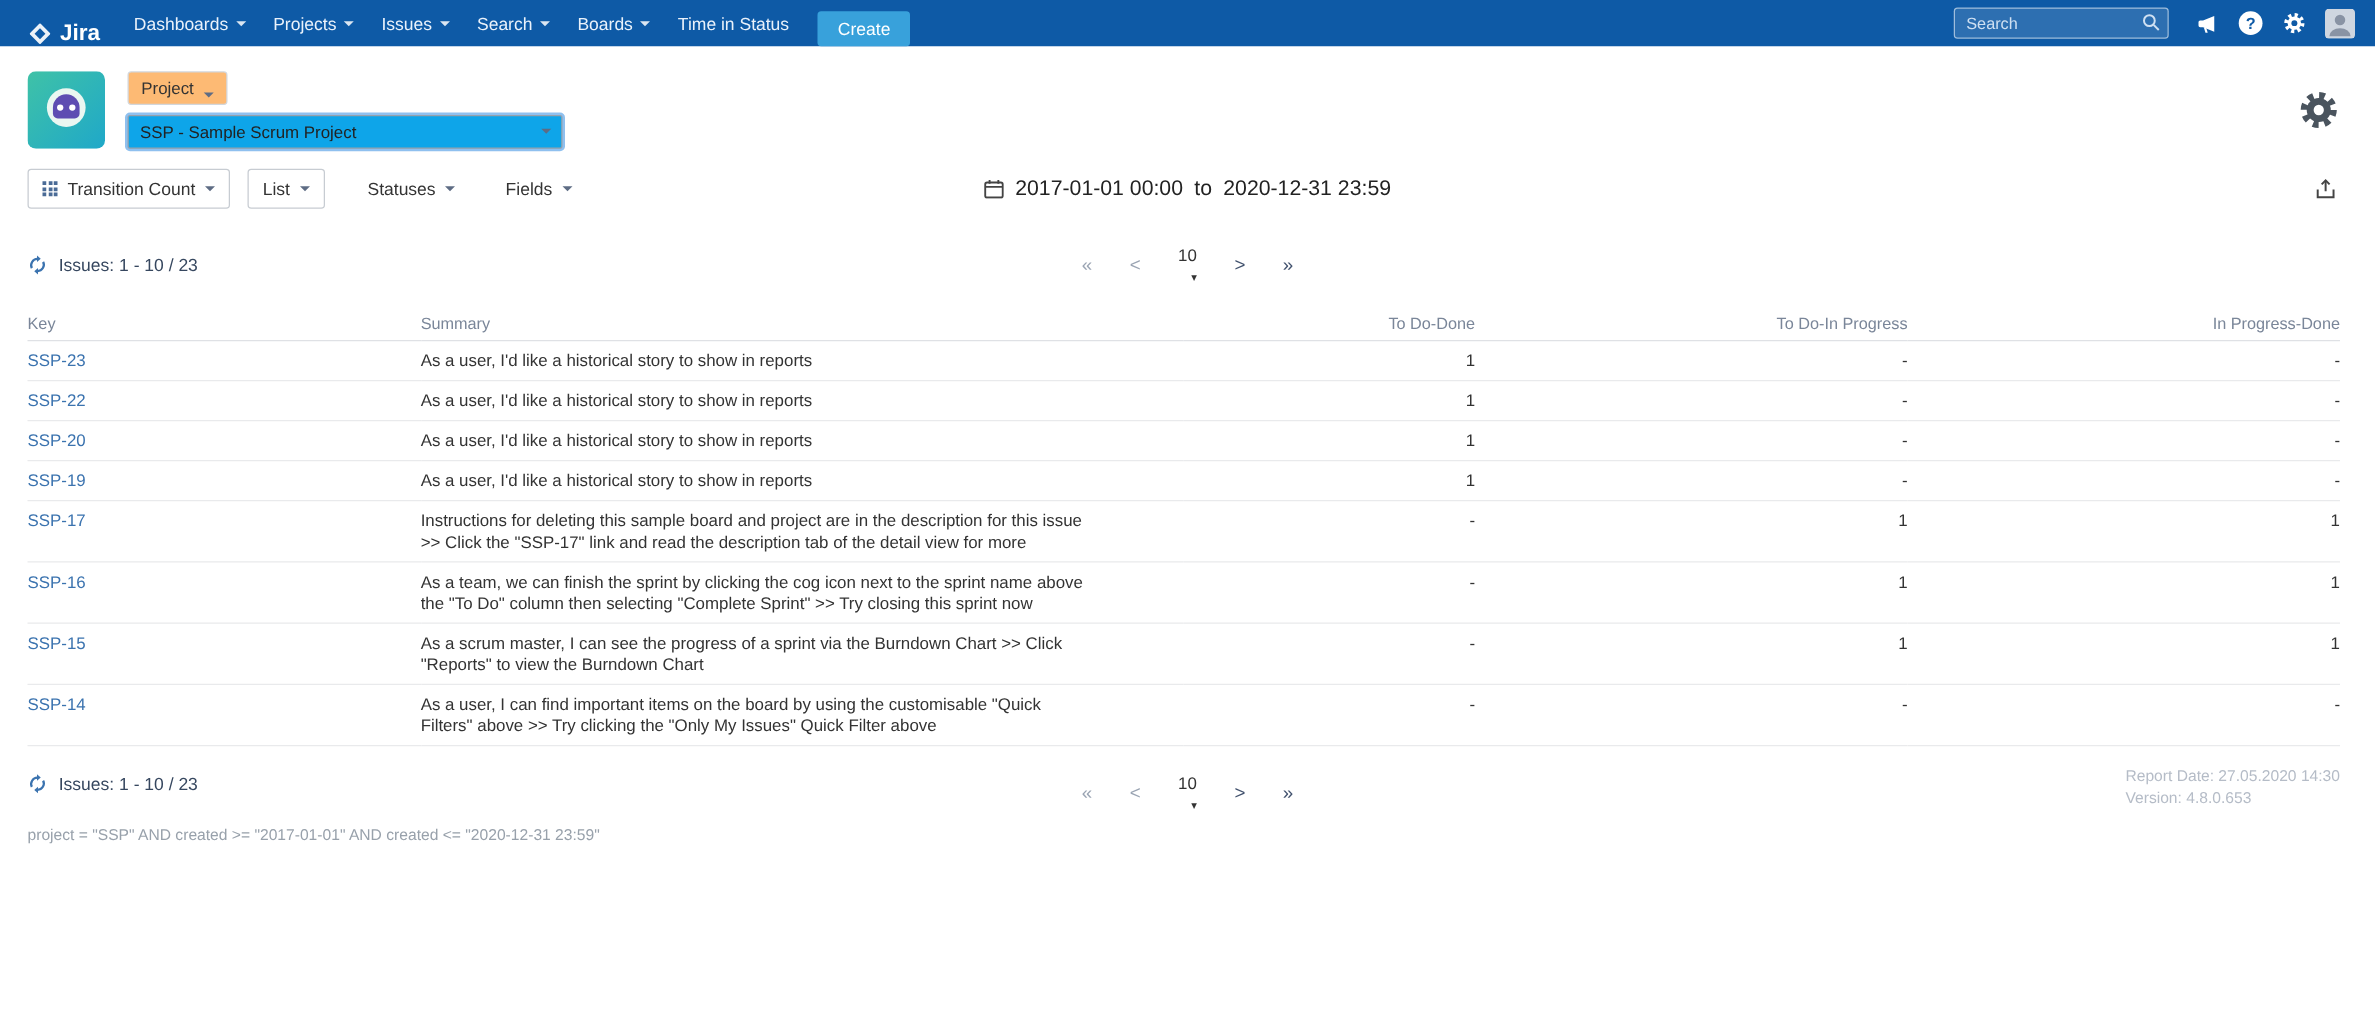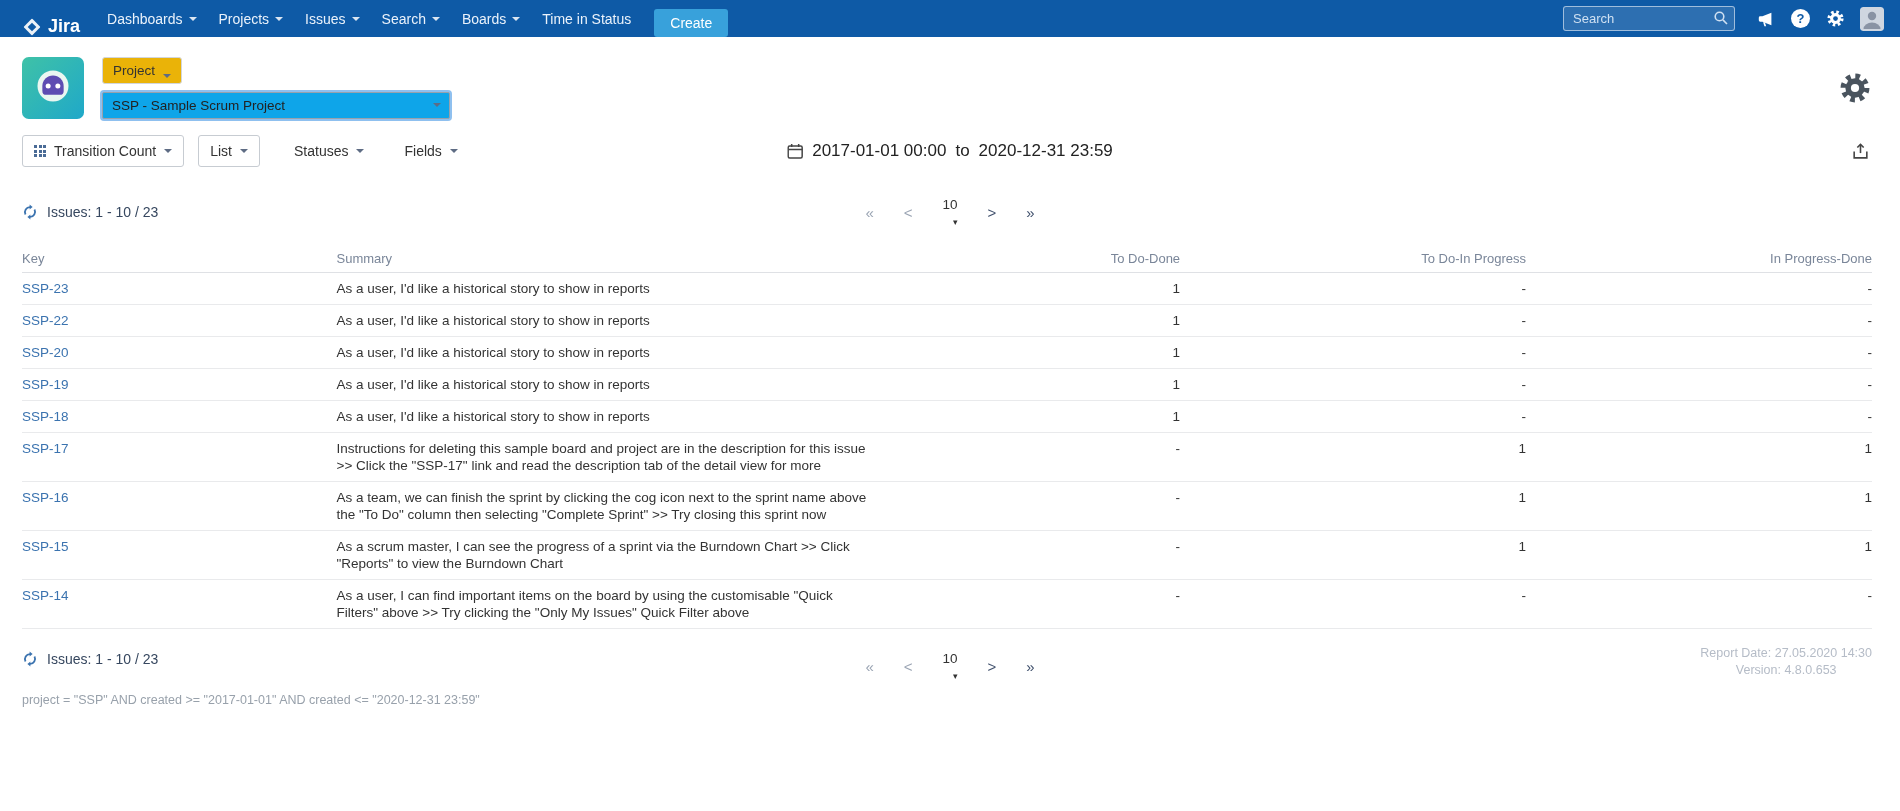--- a/index.html
+++ b/index.html
@@ -21,21 +21,21 @@
   .search-input::placeholder { color:#cfe0f2; }
   .search-icon { position:absolute; right:6px; top:4px; cursor:pointer; }
   .nav-icon { width:26px; height:26px; display:flex; align-items:center; justify-content:center; cursor:pointer; }
   .help-badge { width:19px; height:19px; border-radius:50%; background:#fff; color:#0E5AA6; font-weight:bold; font-size:13px; display:flex; align-items:center; justify-content:center; cursor:pointer; margin:0 4px; }
   .nav-avatar { width:24px; height:24px; border-radius:3px; overflow:hidden; cursor:pointer; margin-left:4px; }
 
   
   .proj-header { display:flex; align-items:flex-start; padding:20px 28px 0 22px; }
   .proj-avatar { width:62px; height:62px; cursor:pointer; }
   .proj-controls { margin-left:18px; display:flex; flex-direction:column; align-items:flex-start; }
-  .proj-type-btn { display:flex; align-items:flex-end; gap:8px; background:#eab308; border:1px solid #d2d6db; border-radius:3px; color:#333; font-size:13.5px; padding:5px 10px; cursor:pointer; font-family:inherit; }
+  .proj-type-btn { display:flex; align-items:flex-end; gap:8px; background:#fdba74; border:1px solid #d2d6db; border-radius:3px; color:#333; font-size:13.5px; padding:5px 10px; cursor:pointer; font-family:inherit; }
   .select-wrap { position:relative; margin-top:8px; }
   .proj-select { appearance:none; -webkit-appearance:none; width:348px; height:27px; background:#0ea5e9; border:1px solid #98a1ac; border-radius:2px; box-shadow:0 0 0 2px #8fc0ef; font-size:13.5px; color:#222; padding:0 26px 0 9px; font-family:inherit; cursor:pointer; }
   .select-wrap .sel-caret { position:absolute; right:9px; top:11px; pointer-events:none; }
   .big-gear { margin-left:auto; margin-top:14px; cursor:pointer; }
 
   
   .toolbar { position:relative; margin-top:14px; height:36px; display:flex; align-items:center; padding:0 28px 0 22px; }
   .tool-btn { display:flex; align-items:center; gap:8px; background:#fff; border:1px solid #c7ccd2; border-radius:3px; font-size:14px; font-weight:normal; color:#333; padding:7px 11px; cursor:pointer; font-family:inherit; }
   .tool-btn.plain { border:none; font-weight:normal; padding:7px 6px; }
   .tool-btn + .tool-btn { margin-left:14px; }
@@ -60,21 +60,21 @@
   .tbl-wrap { padding:0 28px 0 22px; margin-top:20px; }
   table { width:100%; border-collapse:collapse; table-layout:fixed; }
   th { text-align:left; font-weight:normal; color:#7a8699; font-size:13px; padding:6px 0; border-bottom:1px solid #dfe1e5; }
   th.num, td.num { text-align:right; }
   td { font-size:13.5px; line-height:17px; color:#333; padding:7px 0; border-bottom:1px solid #e9eaec; vertical-align:top; }
   td a.key { color:#3B73AF; font-size:13.5px; }
   .sum { max-width:535px; }
 
   
   .footer-bar { position:relative; margin-top:16px; height:40px; display:flex; align-items:flex-start; padding:6px 28px 0 22px; }
-  .report-info { position:absolute; right:28px; top:0; text-align:center; font-size:12.5px; color:#b5bcc7; line-height:17px;margin-left:28px; }
+  .report-info { position:absolute; right:28px; top:0; text-align:left; font-size:12.5px; color:#b5bcc7; line-height:17px;margin-left:28px; }
   .jql { padding:0 22px; margin-top:8px; font-size:12.5px; color:#98a1ab; }
 </style>
 </head>
 <body>
 
 <nav class="navbar">
   <div class="nav-left">
     <a class="logo">
       <span style="display:flex;">
         <svg width="20" height="20" viewBox="0 0 24 24">
@@ -309,29 +309,20 @@
       <tr>
         <td><a class="key">SSP-19</a></td>
         <td>
             <div class="sum">As a user, I'd like a historical story to show in reports</div>
           </td>
         <td class="num">1</td>
         <td class="num">-</td>
         <td class="num">-</td>
       </tr>
       <tr>
-        <td><a class="key">SSP-18</a></td>
-        <td>
-            <div class="sum">As a user, I'd like a historical story to show in reports</div>
-          </td>
-        <td class="num">1</td>
-        <td class="num">-</td>
-        <td class="num">-</td>
-      </tr>
-      <tr>
         <td><a class="key">SSP-17</a></td>
         <td>
             <div class="sum">Instructions for deleting this sample board and project are in the description for this issue &gt;&gt; Click the "SSP-17" link and read the description tab of the detail view for more</div>
           </td>
         <td class="num">-</td>
         <td class="num">1</td>
         <td class="num">1</td>
       </tr>
       <tr>
         <td><a class="key">SSP-16</a></td>

